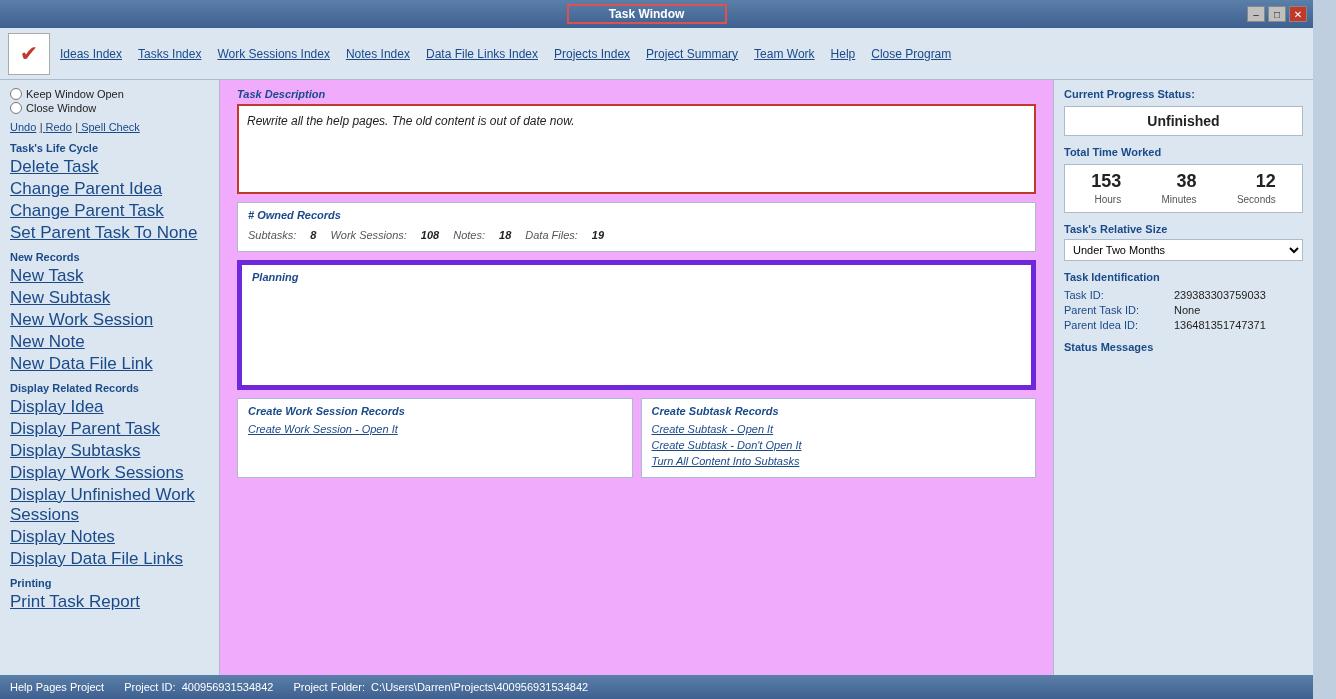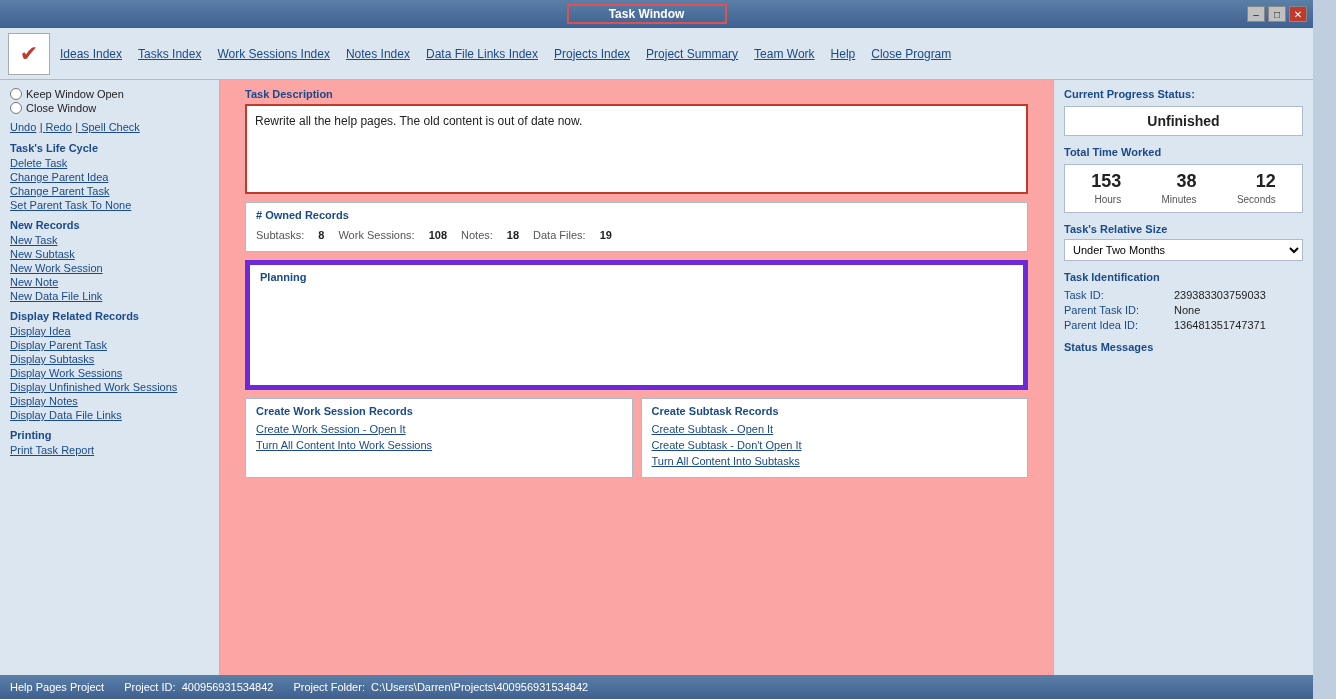--- a/index.html
+++ b/index.html
@@ -113,28 +113,29 @@
       overflow-y: auto;
       flex-shrink: 0;
     }
     .sidebar-radio-group { margin-bottom: 6px; }
     .sidebar-radio { display: flex; align-items: center; gap: 4px; font-size: 11px; color: #222; margin-bottom: 2px; }
     .sidebar-radio input { width: 12px; height: 12px; }
     .sidebar-actions { margin-bottom: 6px; }
     .sidebar-actions span { color: #1a4a8a; text-decoration: underline; cursor: pointer; font-size: 11px; }
     .sidebar-actions span + span::before { content: ' | '; color: #333; text-decoration: none; }
     .sidebar-section-title { color: #1a4a8a; font-weight: bold; font-size: 11px; margin: 8px 0 3px 0; }
-    .sidebar-link { display: block; color: #1a4a8a; text-decoration: underline; cursor: pointer; font-size: 11px; margin-bottom: 2px; }
+    .sidebar-link { display: block; color: #1a4a8a; text-decoration: underline; cursor: pointer; font-size: 17px; margin-bottom: 2px; }
 
     
     .center-content {
       flex: 1;
-      padding: 8px 25px;
+      padding: 8px 17px;
       overflow-y: auto;
-      background: #fca5a5;
+      background: #f0abfc;
+      font-style: italic;
     }
     .section-label {
       color: #1a4a8a;
       font-weight: bold;
       font-size: 11px;
       margin-bottom: 4px;
     }
     .task-description-box {
       border: 2px solid #c0392b;
       background: white;
@@ -357,21 +358,20 @@
       </div>
 
       <div class="planning-section">
         <div class="section-label">Planning</div>
       </div>
 
       <div class="bottom-panels">
         <div class="create-ws-panel">
           <div class="panel-title">Create Work Session Records</div>
           <a class="panel-link">Create Work Session - Open It</a>
-          <a class="panel-link">Turn All Content Into Work Sessions</a>
         </div>
         <div class="create-subtask-panel">
           <div class="panel-title">Create Subtask Records</div>
           <a class="panel-link">Create Subtask - Open It</a>
           <a class="panel-link">Create Subtask - Don't Open It</a>
           <a class="panel-link">Turn All Content Into Subtasks</a>
         </div>
       </div>
     </div>
 

